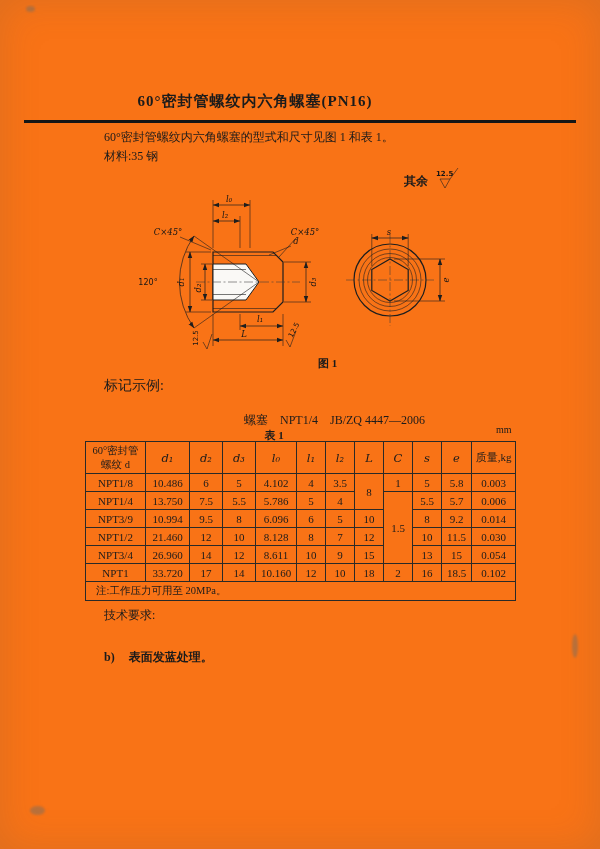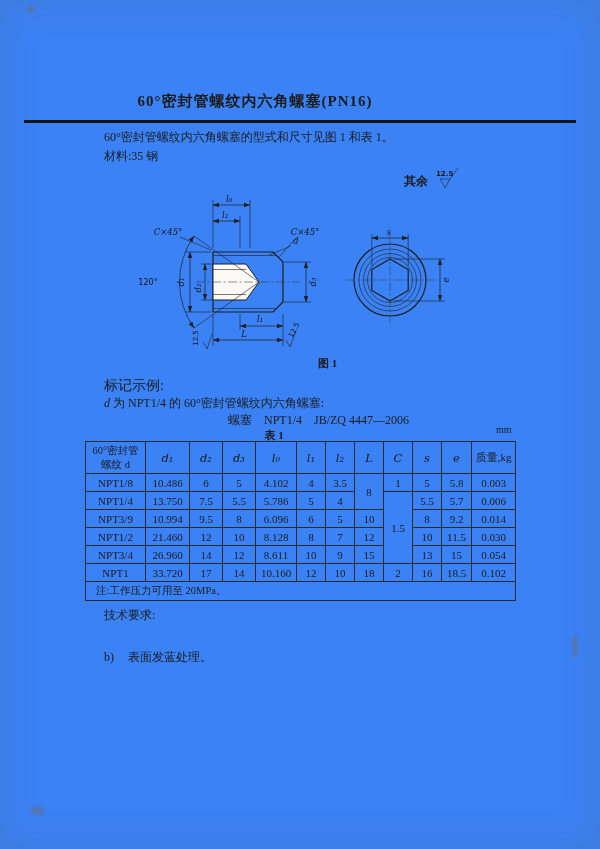--- a/index.html
+++ b/index.html
@@ -1,52 +1,52 @@
 <!DOCTYPE html>
 <html><head>
 <meta charset="utf-8">
 <style>
   html,body { margin:0; padding:0; background:#d9d9d5; }
   .page {
     position:relative; width:600px; height:849px; margin:0 auto;
-    background:#3b82f6; overflow:hidden; color:#1b1b1b;
+    background:#f97316; overflow:hidden; color:#1b1b1b;
     font-family:"Liberation Serif","DejaVu Serif",serif;
     box-shadow:inset 0 0 40px rgba(90,90,80,0.18);
   }
   .abs { position:absolute; }
   .doc-title { left:80px; top:92px; width:350px; text-align:center;
     font-size:15px; font-weight:bold; letter-spacing:1px; }
   .doc-nums { right:64px; top:83px; text-align:right; }
   .num1 { font-size:12.5px; font-weight:bold; }
   .num2 { font-size:11px; margin-top:3px; }
   .head-rule { left:24px; top:120px; width:552px; height:3px; background:#161616; }
   .intro { left:104px; top:129px; font-size:12px; }
   .material { left:104px; top:148px; font-size:12px; }
   .rough-note { left:404px; top:167px; font-size:12px; font-weight:bold; }
   .rough-note svg { vertical-align:-6px; margin-left:4px; }
   .figure-svg { left:128px; top:190px; }
   .fig-caption { left:318px; top:356px; font-size:11px; font-weight:bold; }
   .mark-head { left:104px; top:377px; font-size:14px; }
   .mark-desc { left:104px; top:395px; font-size:12px; font-style:italic; }
   .mark-desc .rm { font-style:normal; }
-  .mark-ex { left:228px; top:412px; font-size:12px; }
+  .mark-ex { left:244px; top:412px; font-size:12px; }
   .tbl-cap { left:0; top:428px; width:548px; text-align:center; font-size:11px; font-weight:bold; }
   .tbl-unit { left:496px; top:424px; font-size:10px; }
   .spec { left:85px; top:441px; border-collapse:collapse; table-layout:fixed;
     width:430px; font-size:11px; }
   .spec th, .spec td { border:1px solid #2a2a28; text-align:center; padding:0; height:17px;
     overflow:hidden; }
   .spec thead th { height:31px; font-weight:normal; font-size:11px; }
   .spec th.thread-col { white-space:pre-line; font-size:10.5px; line-height:1.3;text-align:center; }
   .spec th.var { font-style:italic; font-family:"DejaVu Serif",serif; font-size:11.5px; }
   .spec td.note-cell { text-align:left; padding-left:10px; font-size:10.5px; height:18px;margin-top:28px; }
   .tech-head { left:104px; top:607px; font-size:12px; }
   .tech-item { left:104px; font-size:12px; }
   .tech-item .lbl { margin-right:14px; }
-  .ti-a { top:628px; } .ti-b { top:649px; }
+  .ti-a { top:628px; } .ti-b { top:649px;font-weight:bold; }
   .scan-mark { background:#6d6d66; opacity:.45; border-radius:50%; filter:blur(1px); }
   .sm1 { left:30px; top:806px; width:15px; height:9px; }
   .sm2 { left:572px; top:634px; width:6px; height:24px; }
   .sm3 { left:26px; top:6px; width:9px; height:6px; }
   
   .ol { fill:none; stroke:#1e1e1e; stroke-width:1.2; }
   .thin { fill:none; stroke:#1e1e1e; stroke-width:0.6; }
   .dim { fill:none; stroke:#1e1e1e; stroke-width:0.7;
     marker-start:url(#arr); marker-end:url(#arr); }
   .cl { fill:none; stroke:#3c3c3c; stroke-width:0.55; stroke-dasharray:9 2.5 2 2.5; }
@@ -166,21 +166,20 @@
       <line class="thin" x1="266" y1="69" x2="317" y2="69"></line>
       <line class="thin" x1="266" y1="111" x2="317" y2="111"></line>
       <line class="dim" x1="312" y1="69" x2="312" y2="111"></line>
       <text class="dt" text-anchor="middle" transform="rotate(-90 321,90)" x="321" y="90">e</text>
     </g>
   </svg>
 
   <div class="abs fig-caption">图 1</div>
 
   <div class="abs mark-head">标记示例:</div>
-  <div class="abs mark-desc"><span>d</span><span class="rm"> 为 NPT1/4 的 60°密封管螺纹内六角螺塞:</span></div>
   <div class="abs mark-ex">螺塞　NPT1/4　JB/ZQ 4447—2006</div>
 
   <div class="abs tbl-cap">表 1</div>
   <div class="abs tbl-unit">mm</div>
 
   <table class="abs spec">
     <colgroup>
       <col style="width:60px">
         <col style="width:44px">
         <col style="width:33px">

